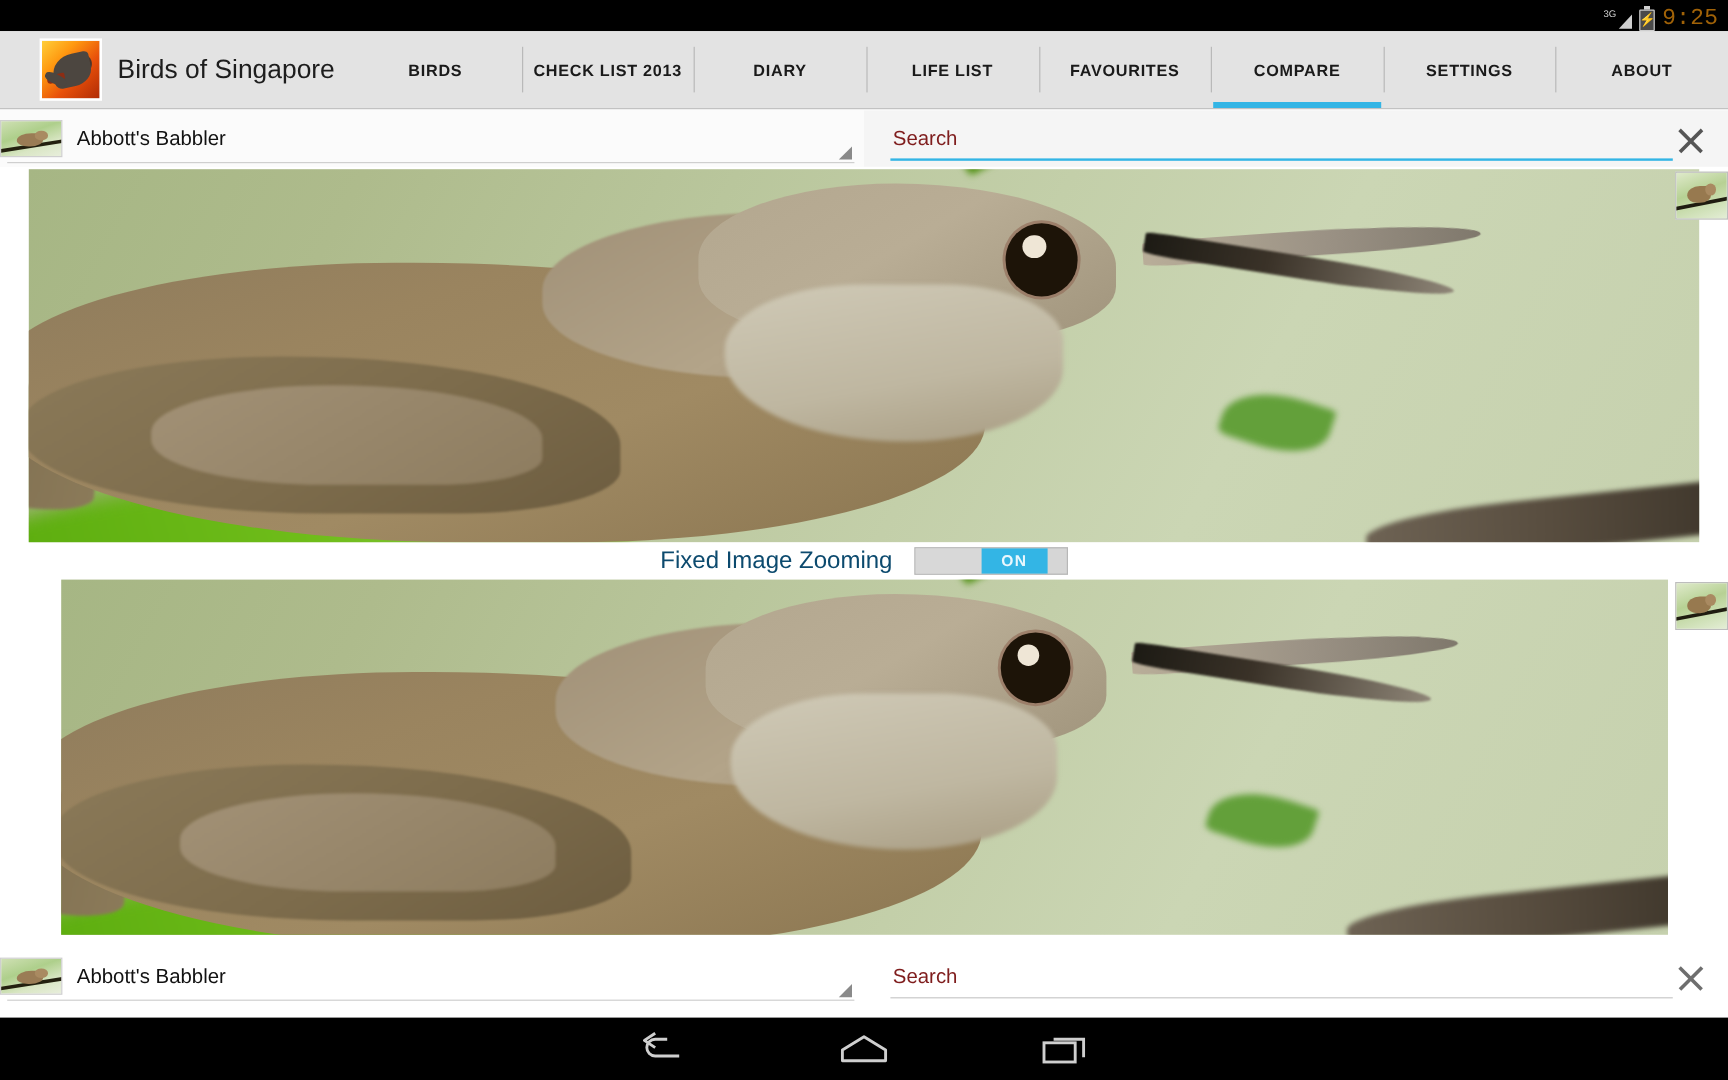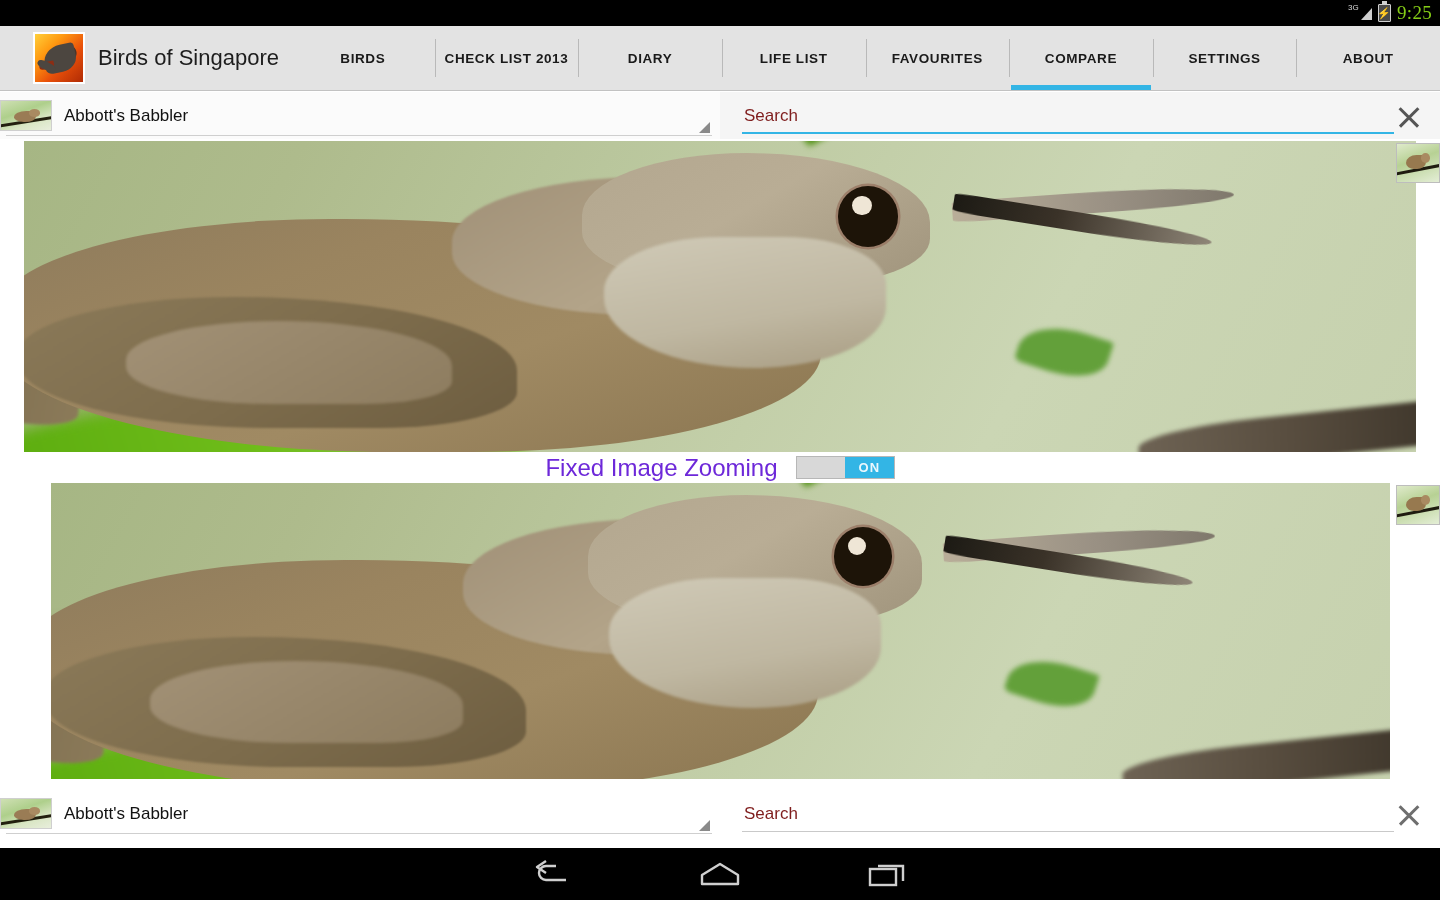--- a/index.html
+++ b/index.html
@@ -6,21 +6,21 @@
   html, body {
     width: 1440px; height: 900px;
     font-family: "Liberation Sans", sans-serif;
     background: #ffffff; overflow: hidden;
   }
   .screen { position: relative; width: 1440px; height: 900px; }
 
   
   .statusbar {
     position: absolute; top: 0; left: 0; width: 1440px; height: 26px;
-    background: #000000; display: flex; align-items: center;
+    background: #000000; display: flex; align-items: flex-end;
     justify-content: flex-end; padding-right: 8px; gap: 6px;
   }
   .sb-signal { position: relative; width: 24px; height: 18px; }
   .sb-signal .g {
     position: absolute; left: 0; top: 0; font-size: 8px; color: #d8d8d8;
     font-family: "Liberation Sans", sans-serif; line-height: 8px;
   }
   .sb-signal .bars {
     position: absolute; right: 0; bottom: 2px;
     width: 0; height: 0;
@@ -33,22 +33,22 @@
   }
   .sb-batt::before {
     content: ""; position: absolute; top: -4px; left: 3px;
     width: 5px; height: 3px; background: #cfcfcf;
   }
   .sb-batt .bolt {
     position: absolute; inset: 0; display: flex; align-items: center;
     justify-content: center; color: #e8e8e8; font-size: 11px; line-height: 1;
   }
   .sb-time {
-    color: #84cc16; font-size: 19px; letter-spacing: .3px;
-    font-family: Liberation Serif, serif;
+    color: #a16207; font-size: 19px; letter-spacing: .3px;
+    font-family: Liberation Mono, monospace;
   }
 
   
   .actionbar {
     position: absolute; top: 26px; left: 0; width: 1440px; height: 65px;
     background: #e3e3e3; display: flex; align-items: stretch;
     border-bottom: 1px solid #c2c2c2;
     padding-left: 19px;
   }
   .brand { display: flex; align-items: center; padding-left: 14px; gap: 13px; min-width: 272px; }
@@ -278,23 +278,23 @@
   }
   .mt1 { left: 1396px; top: 143px; }
   .mt2 { left: 1396px; top: 485px; }
 
   
   .zoomrow {
     position: absolute; left: 0; top: 452px; width: 1440px; height: 31px;
     background: #ffffff; display: flex; align-items: center;
     justify-content: center; gap: 18px;
   }
-  .zoom-label { font-size: 24px; color: #6d28d9; }
+  .zoom-label { font-size: 20px; color: #0c4a6e; }
   .toggle {
-    width: 99px; height: 23px; display: flex; cursor: pointer;
+    width: 128px; height: 23px; display: flex; cursor: pointer;
     border: 1px solid #b7b7b7; background: #d6d6d6;
   }
   .toggle .knob { width: 55px; height: 100%; background: #d8d8d8; }
   .toggle .on {
     width: 55px; height: 100%; background: #33b5e5;
     display: flex; align-items: center; justify-content: center;
   }
   .toggle .on span {
     font-size: 13px; font-weight: bold; color: #eaf7fd; letter-spacing: 1px;
   }

